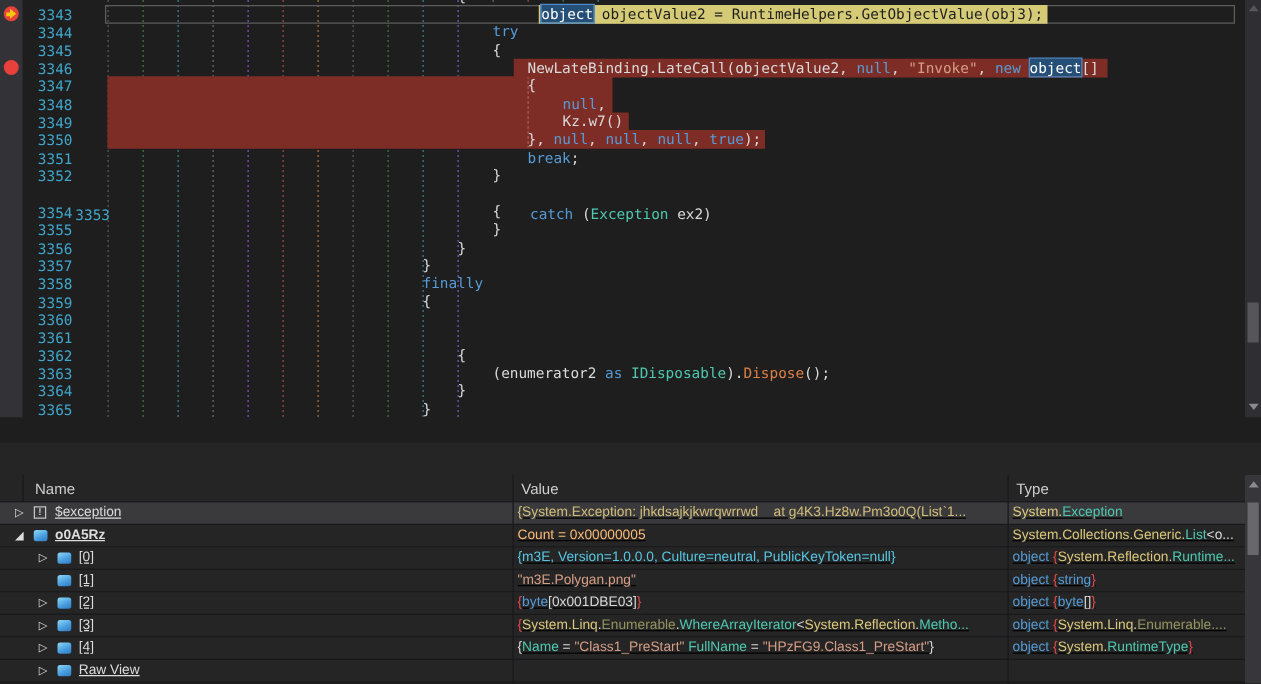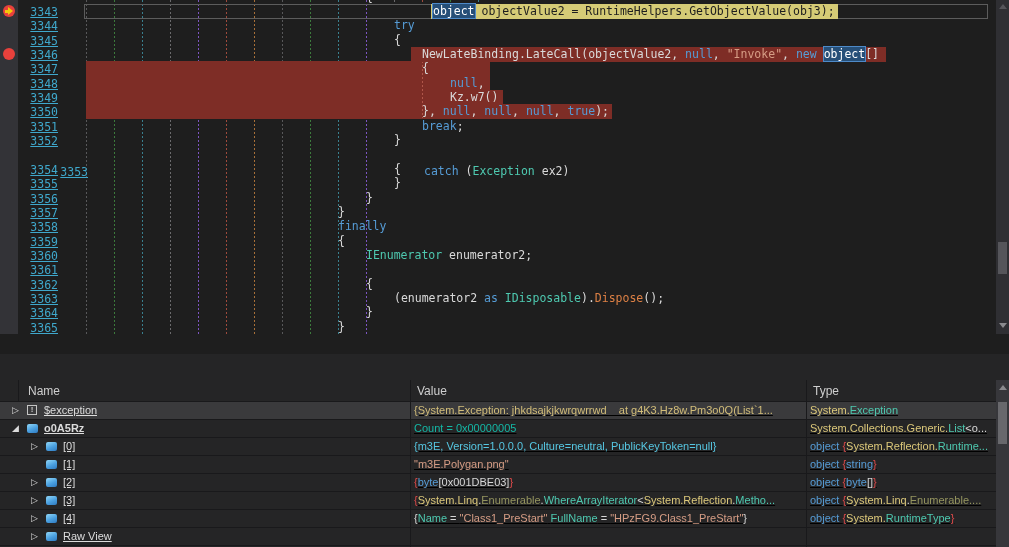--- a/index.html
+++ b/index.html
@@ -3,21 +3,21 @@
 <meta charset="utf-8">
 <style>
   html,body{margin:0;padding:0;background:#111;}
   #app{position:relative;width:1009px;height:547px;overflow:hidden;background:#1E1E1E;
        font-family:"Liberation Sans",sans-serif;}
   
   #editor{position:absolute;left:0;top:0;width:1009px;height:334px;overflow:hidden;background:#1E1E1E;}
   #glyph-margin{position:absolute;left:0;top:0;width:18px;height:334px;background:#333337;z-index:5;}
   .code-line{position:absolute;left:0;width:996px;height:15px;}
   .lnum{position:absolute;left:18px;top:1px;width:40px;text-align:right;color:#3FA8CC;
-        font:11.5px "DejaVu Sans Mono",monospace;z-index:6;text-decoration:underline;}
+        font:11.5px "DejaVu Sans Mono",monospace;z-index:6;}
   .ltext{position:absolute;top:0;white-space:pre;font:11.5px "DejaVu Sans Mono",monospace;
          line-height:14.5px;color:#DADADA;z-index:8;}
   .guide{position:absolute;width:1px;z-index:2;
          background-image:repeating-linear-gradient(180deg,var(--gc) 0 2px,transparent 2px 4px);}
   .redbar{position:absolute;background:#7E2D26;height:14.5px;z-index:3;}
   .caret-border{position:absolute;border:1px solid #5C5C5C;height:13px;z-index:4;}
   .hl-y{background:#D5CB76;padding:0 3px 1px 2px;}
   .hl-r{background:#7E2D26;padding:0 7px 1px 11px;margin-left:-11px;}
   .tok-sel{background:#264F78;outline:1px solid #4E8AC8;color:#FFFFFF;}
   .glyph-dot{position:absolute;left:3px;width:12px;height:12px;border-radius:50%;background:#E8413C;z-index:7;}
@@ -158,21 +158,20 @@
         <div class="code-line" style="top: 219px;">
           <span class="lnum">3358</span>
           <span class="ltext" style="left: 338px;"><span style="color: rgb(86, 156, 214);">finally</span></span>
         </div>
         <div class="code-line" style="top: 234px;">
           <span class="lnum">3359</span>
           <span class="ltext" style="left: 338px;"><span style="color: rgb(218, 218, 218);">{</span></span>
         </div>
         <div class="code-line" style="top: 248px;">
           <span class="lnum">3360</span>
-          <span class="ltext" style="left: 366px;"><span style="color: rgb(78, 201, 176);">IEnumerator</span><span style="color: rgb(218, 218, 218);"> enumerator2;</span></span>
         </div>
         <div class="code-line" style="top: 262px;">
           <span class="lnum">3361</span>
         </div>
         <div class="code-line" style="top: 277px;">
           <span class="lnum">3362</span>
           <span class="ltext" style="left: 366px;"><span style="color: rgb(218, 218, 218);">{</span></span>
         </div>
         <div class="code-line" style="top: 291px;">
           <span class="lnum">3363</span>
@@ -210,21 +209,21 @@
           <span class="exp" style="left: 12px;">▷</span>
           <span class="icon-exc" style="left: 27px;">!</span>
           <span class="cell-txt" style="left: 44px; color: rgb(220, 220, 220);">$exception</span>
           <span class="cell-txt" style="left: 414px; width: 390px;"><span style="color: rgb(211, 190, 122); text-align: center;">{System.Exception: jhkdsajkjkwrqwrrwd    at g4K3.Hz8w.Pm3o0Q(List`1...</span></span>
           <span class="cell-txt" style="left: 810px; width: 184px;"><span style="color: rgb(220, 200, 122);">System.</span><span style="color: rgb(78, 201, 176);">Exception</span></span>
         </div>
         <div class="lrow" style="top: 18px;">
           <span class="exp" style="left: 12px;">◢</span>
           <span class="icon-cube" style="left: 27px;"></span>
           <span class="cell-txt" style="left: 44px; color: rgb(220, 220, 220); font-weight: bold;">o0A5Rz</span>
-          <span class="cell-txt" style="left: 414px; width: 390px;"><span style="color: #14b8a6;">Count = 0x00000005</span></span>
+          <span class="cell-txt" style="left: 414px; width: 390px;"><span style="color: #fdba74;">Count = 0x00000005</span></span>
           <span class="cell-txt" style="left: 810px; width: 184px;"><span style="color: rgb(220, 200, 122);">System.Collections.Generic.</span><span style="color: rgb(78, 201, 176);">List</span><span style="color: rgb(216, 216, 216);">&lt;o...</span></span>
         </div>
         <div class="lrow" style="top: 36px;">
           <span class="exp" style="left: 31px;">▷</span>
           <span class="icon-cube" style="left: 46px;"></span>
           <span class="cell-txt" style="left: 63px; color: rgb(220, 220, 220);">[0]</span>
           <span class="cell-txt" style="left: 414px; width: 390px;"><span style="color: rgb(86, 199, 226);">{m3E, Version=1.0.0.0, Culture=neutral, PublicKeyToken=null}</span></span>
           <span class="cell-txt" style="left: 810px; width: 184px;"><span style="color: rgb(86, 156, 214);">object </span><span style="color: rgb(224, 74, 74);">{</span><span style="color: rgb(220, 200, 122);">System.Reflection.</span><span style="color: rgb(78, 201, 176);">Runtime...</span></span>
         </div>
         <div class="lrow" style="top: 54px;">

